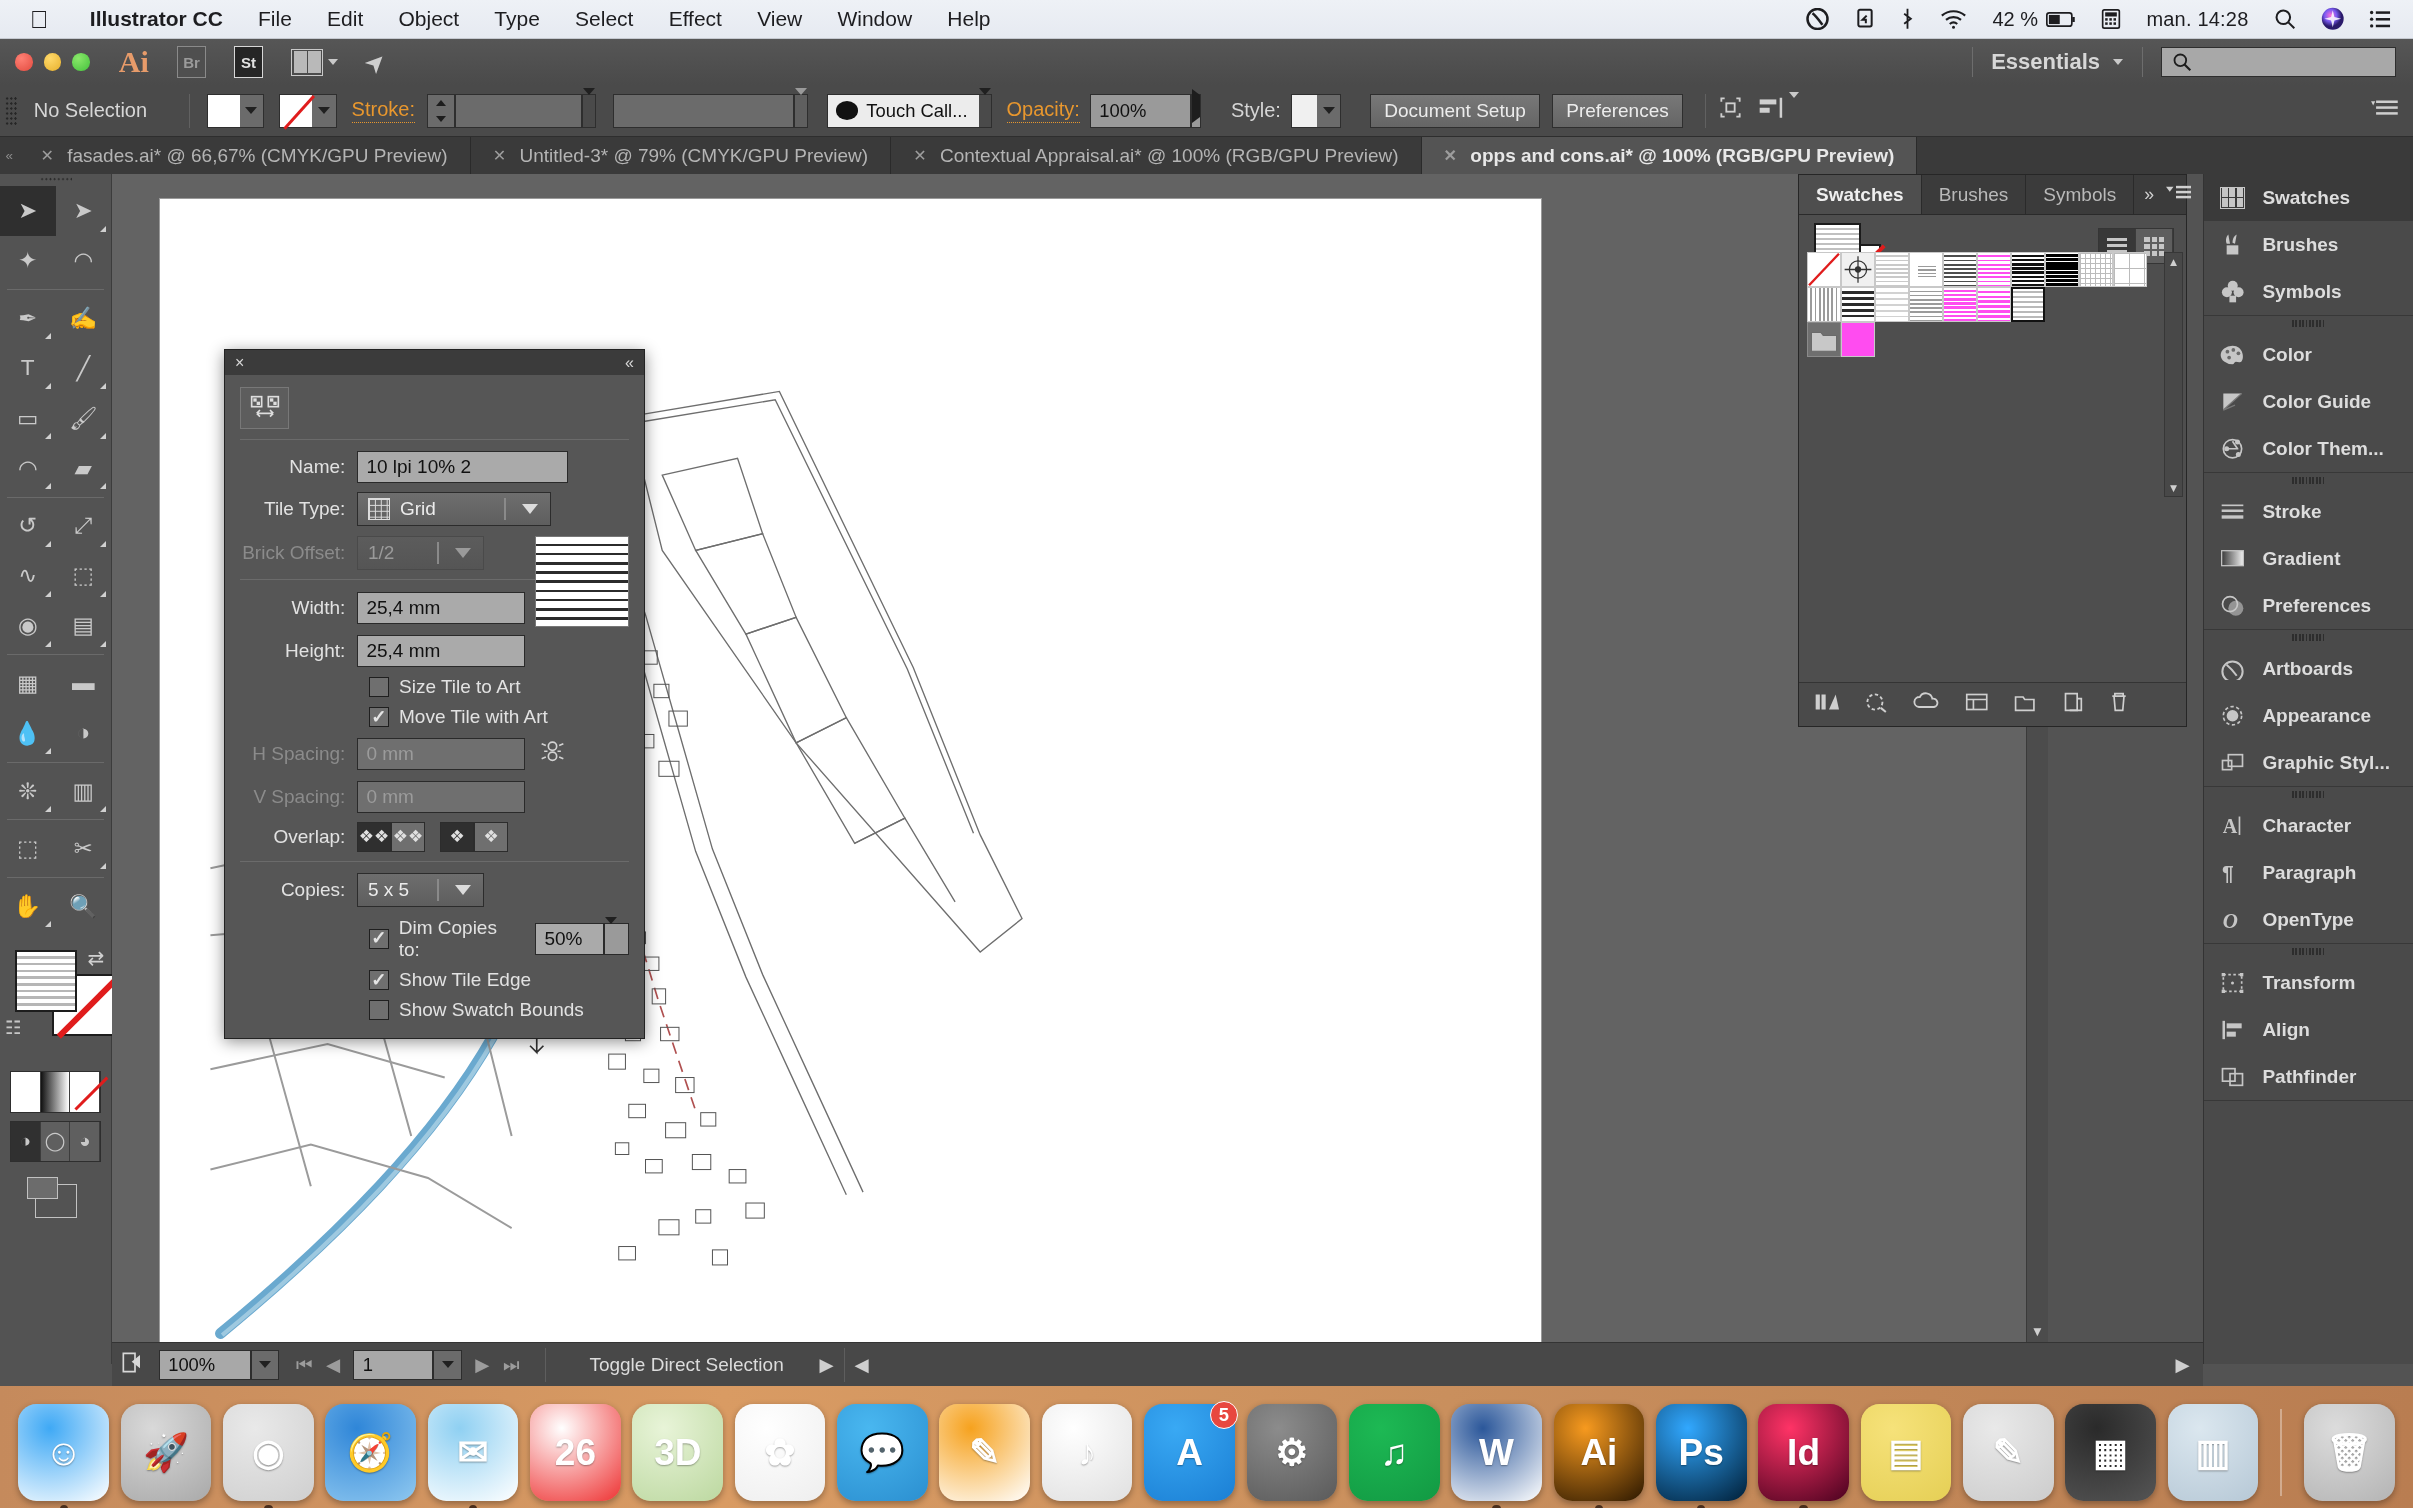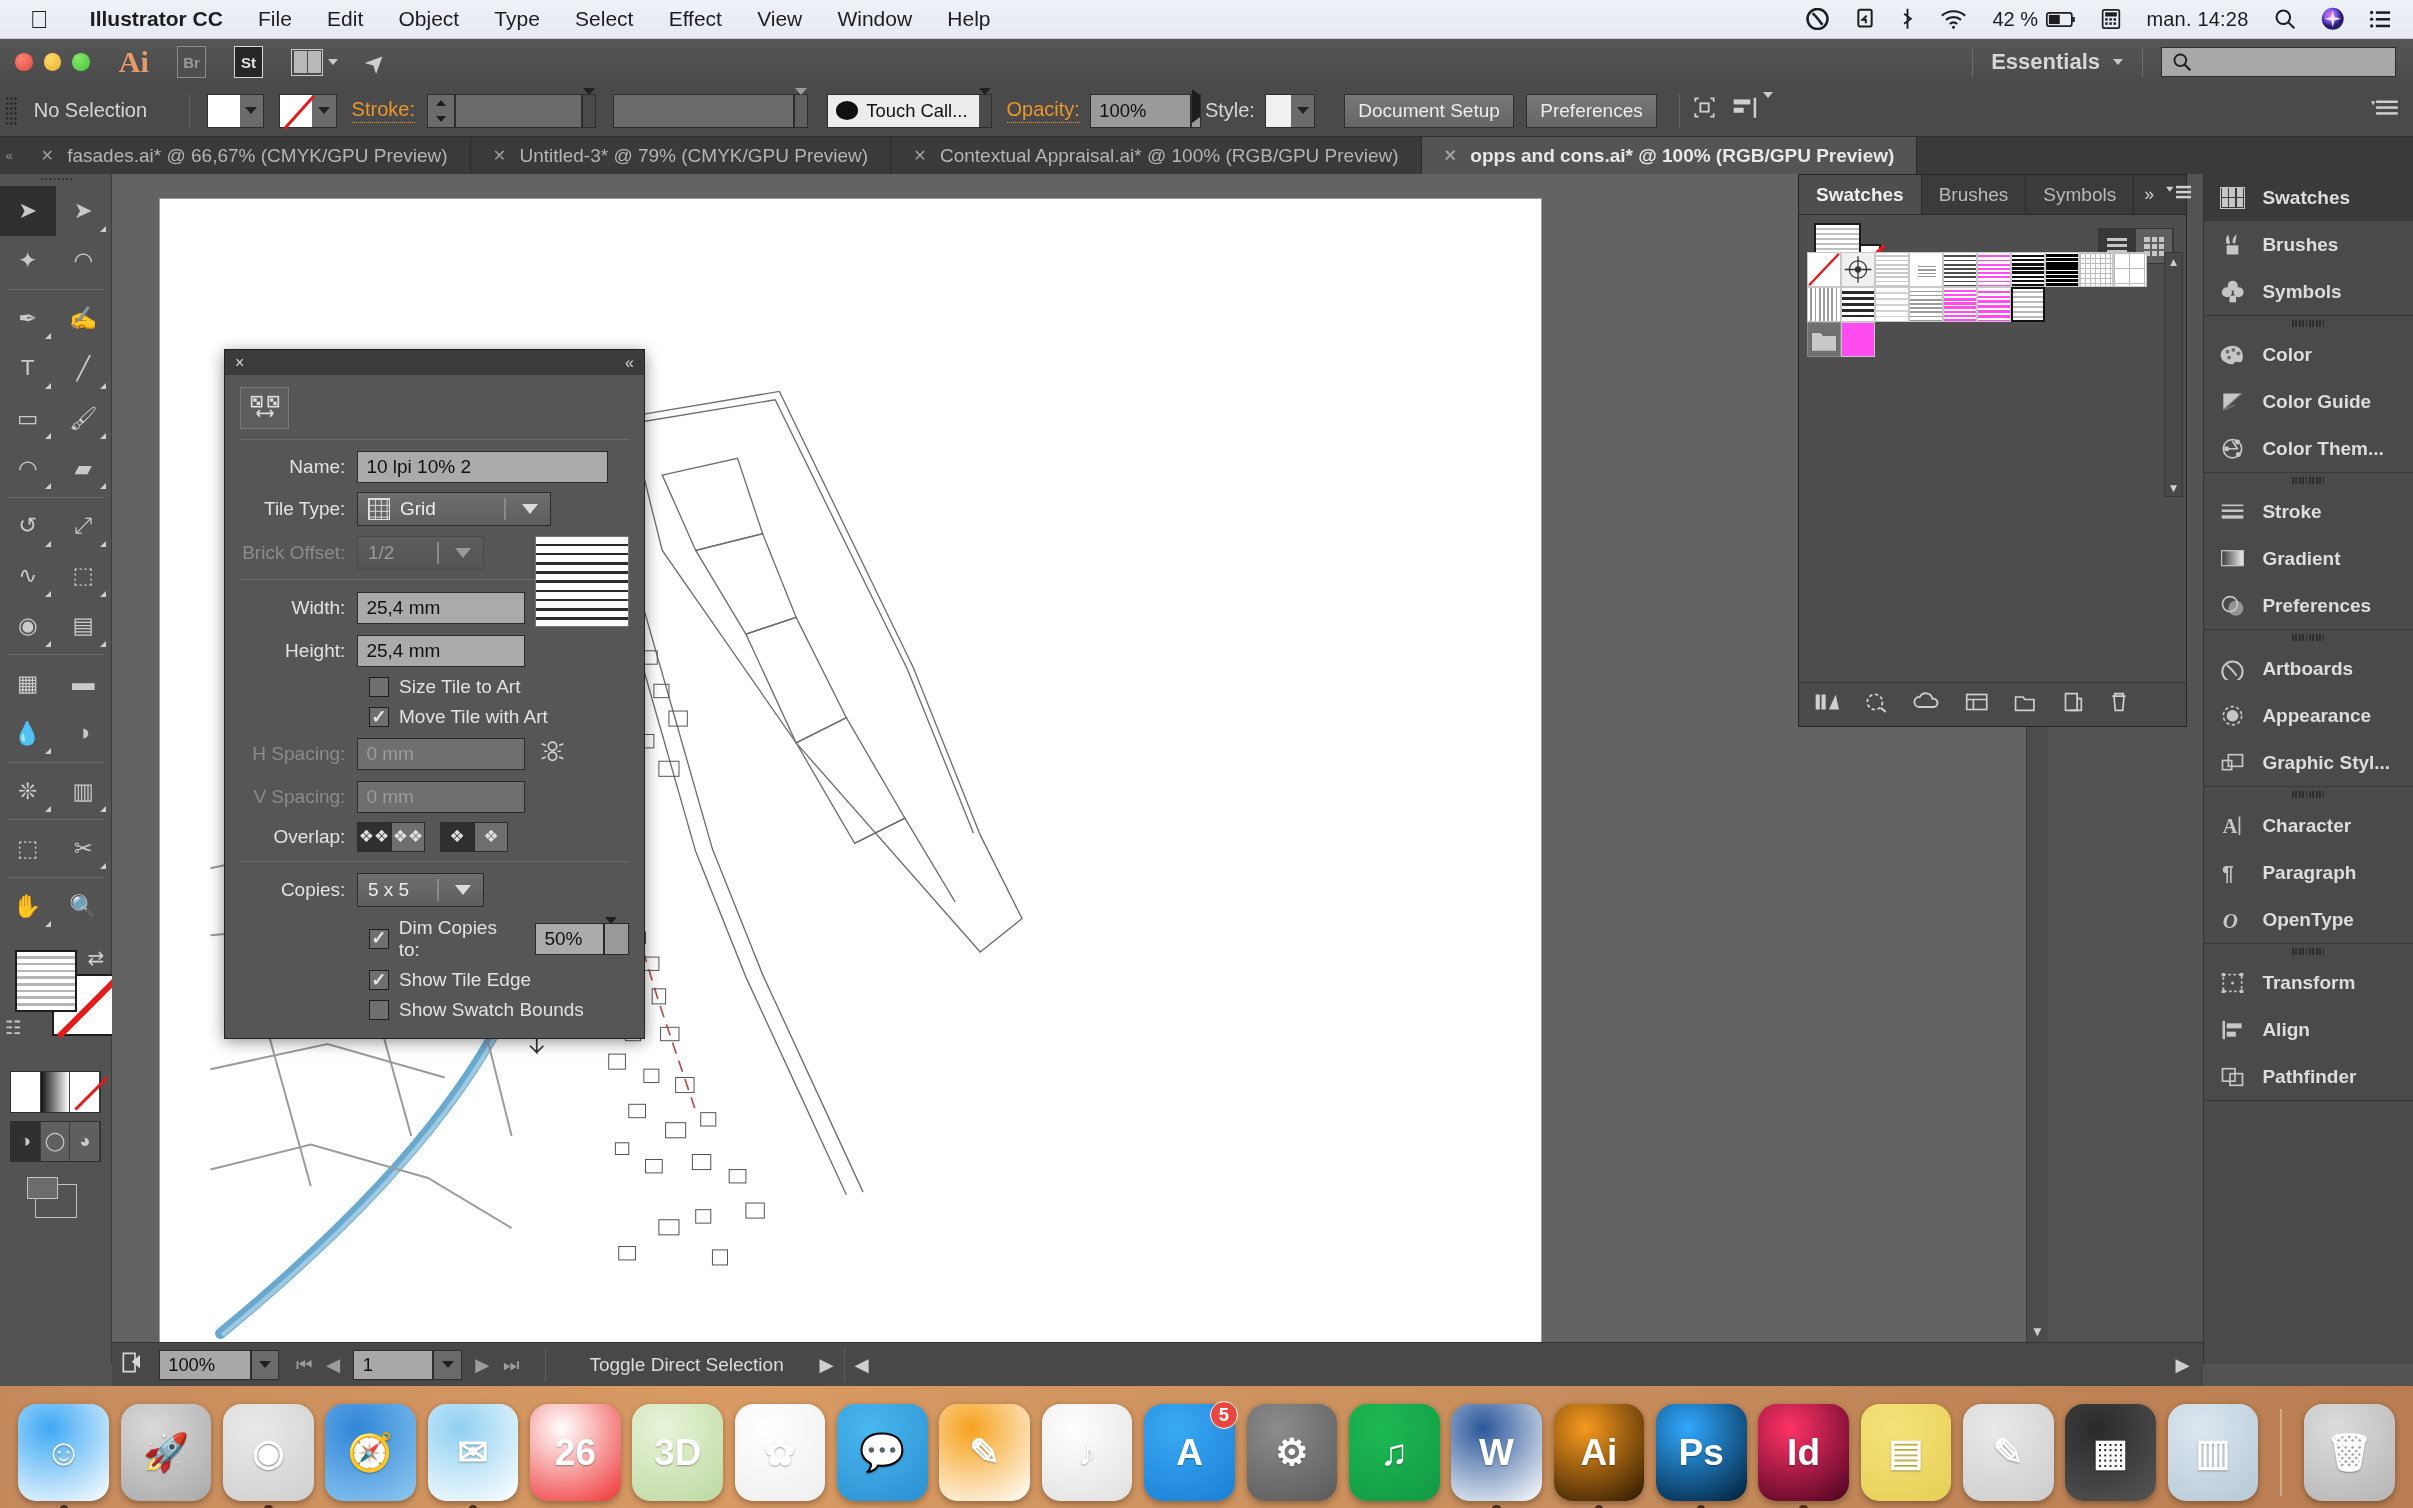--- a/index.html
+++ b/index.html
@@ -385,21 +385,21 @@
       </div>
     <div class="dd"><span class="dcaret"></span></div>
   </div>
   <div class="orange-lbl">Opacity:</div>
   <div style="display:flex;margin-left:10px">
     <div class="field" style="width:101px;background:#9a9a9a">100%</div>
     <div class="dd" style="height:34px;border:0.8px solid #2e2e2e;background:#9a9a9a">
       <span style="width:0;height:0;border-top:6.7px solid transparent;border-bottom:6.7px solid transparent;border-left:8.4px solid #1d1d1d"></span>
     </div>
   </div>
-  <div class="lbl" style="margin-left:4px">Style:</div>
+  <div class="lbl" style="margin-left:30px">Style:</div>
   <div class="swatch-combo" style="margin-left:10px">
     <div class="sw" style="width:25px;background:#f0f0f0"></div>
     <div class="dd">
         <span class="dcaret"></span>
       </div>
   </div>
   <div class="gbtn" style="margin-left:28.5px">Document Setup</div>
   <div class="gbtn" style="margin-left:11.7px">Preferences</div>
   <div class="cb-sep" style="margin-left:22px"></div>
   <span class="ic-btn">
@@ -742,21 +742,21 @@
             <rect x="24" y="4" width="4" height="4"></rect>
             <rect x="28" y="8" width="4" height="4"></rect>
           </g>
           <path d="M8 22h20M8 22l4-4M8 22l4 4M28 22l-4-4M28 22l-4 4" stroke="#dedede" stroke-width="2" fill="none"></path>
         </svg>
     </div>
     <div class="pp-div"></div>
 
     <div class="prow">
       <div class="plabel">Name:</div>
-      <div class="pfield" style="width:251px">10 lpi 10% 2</div>
+      <div class="pfield" style="width:211px">10 lpi 10% 2</div>
     </div>
 
     <div class="prow">
       <div class="plabel">Tile Type:</div>
       <div class="pselect" style="width:194px">
         <span class="gridicon"></span>
         <span>Grid</span>
         <span class="sep"></span>
           <span class="tri"></span>
       </div>

